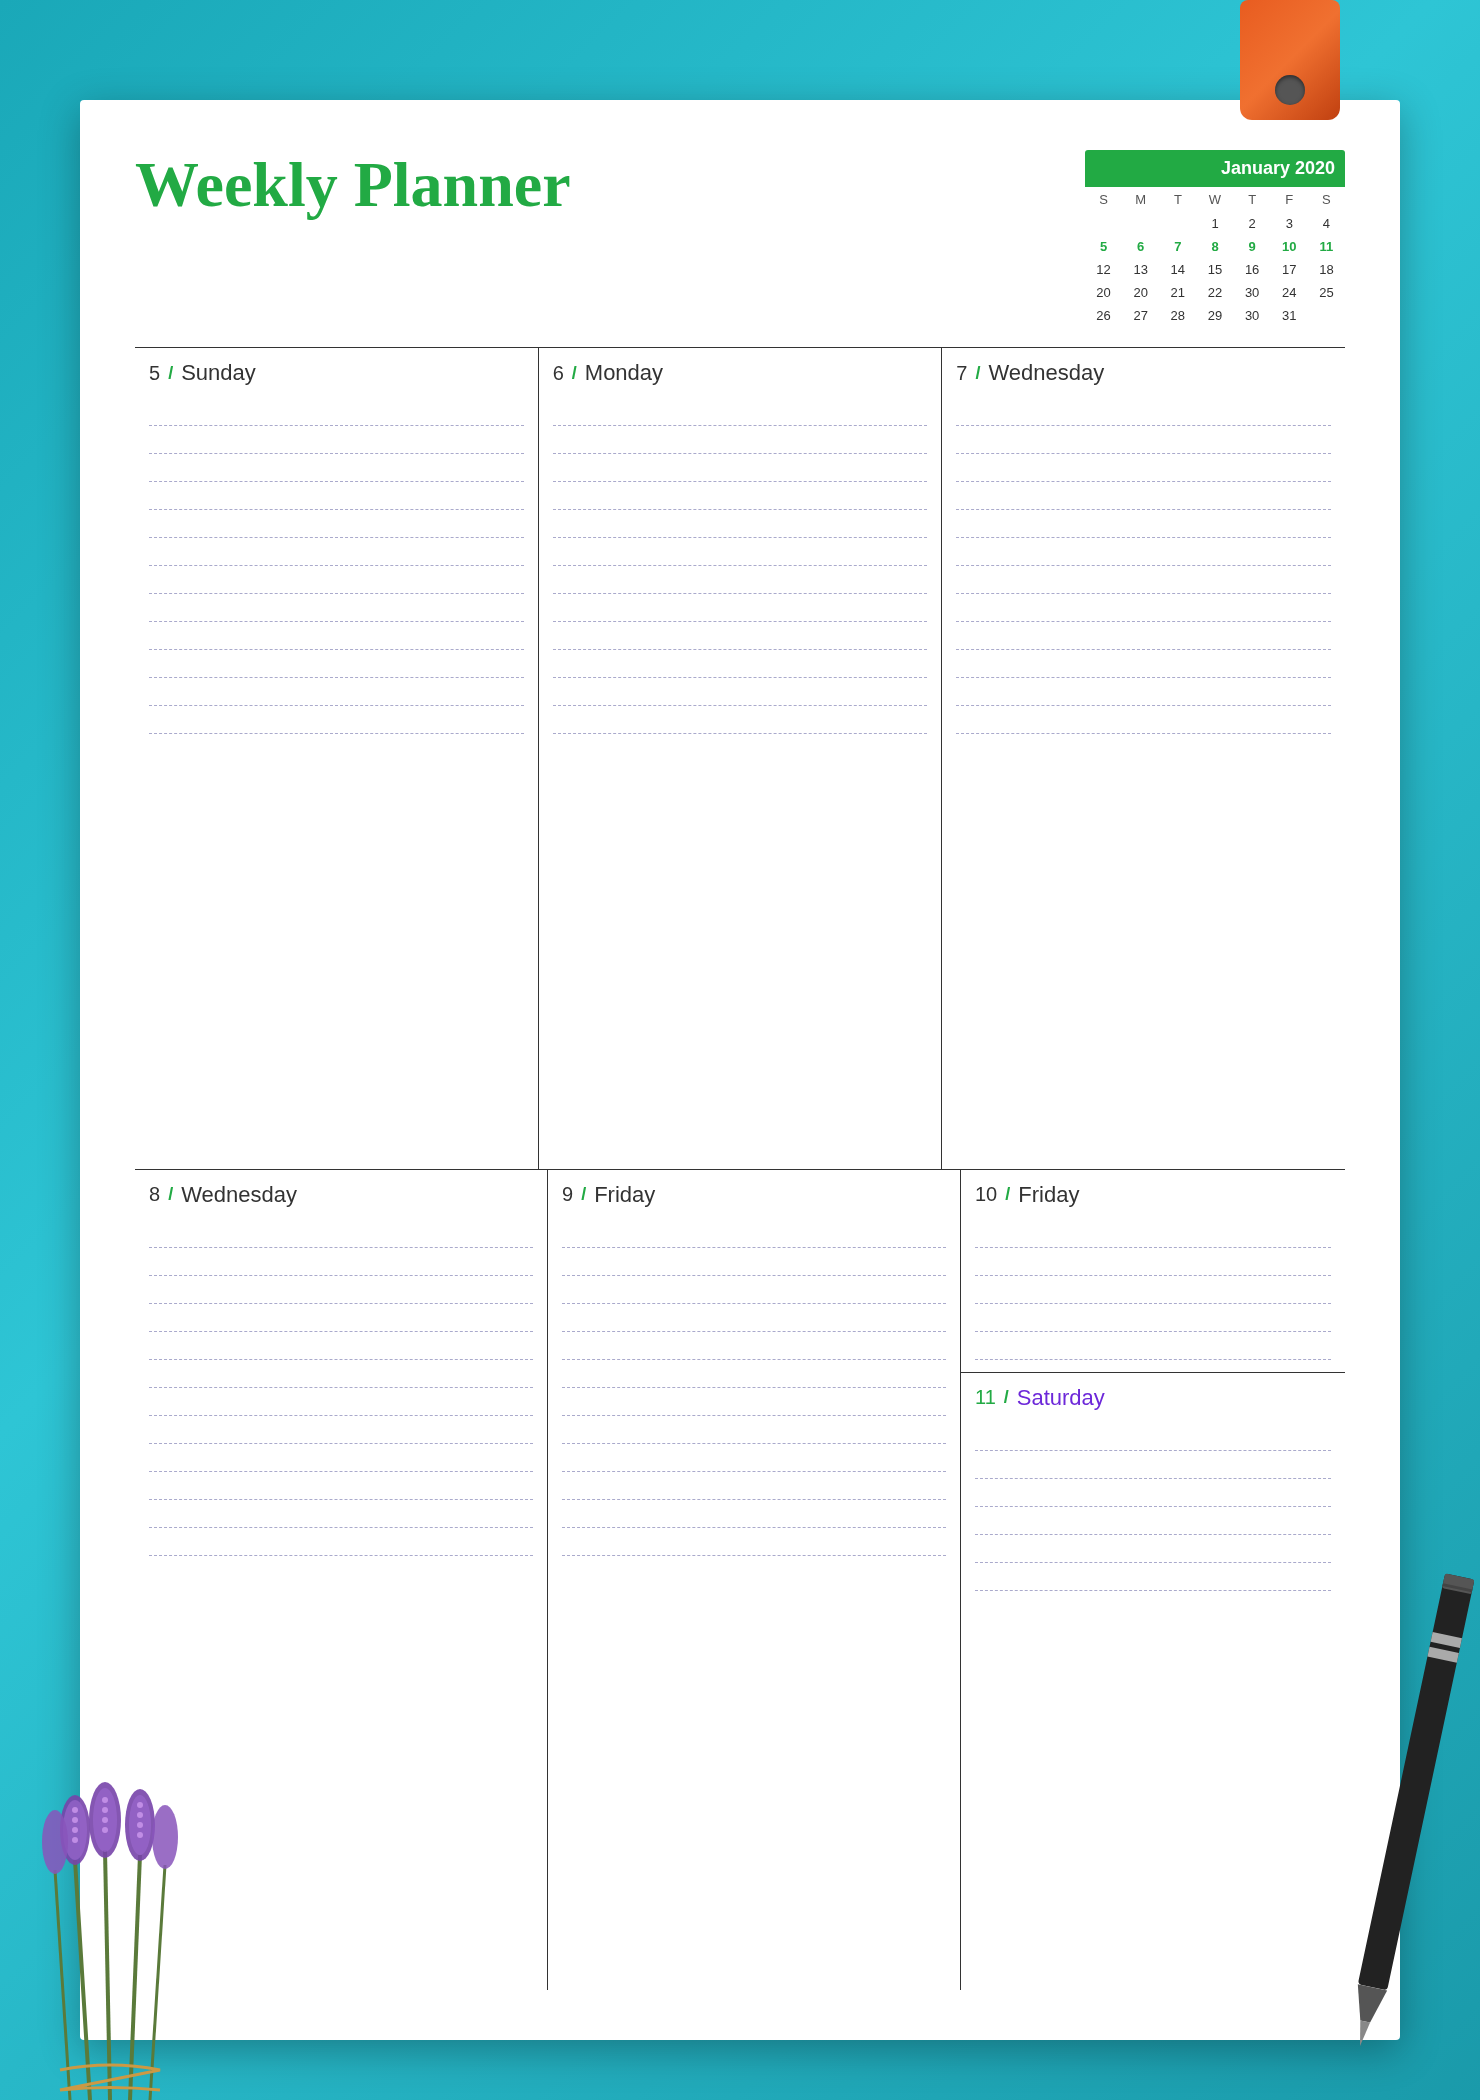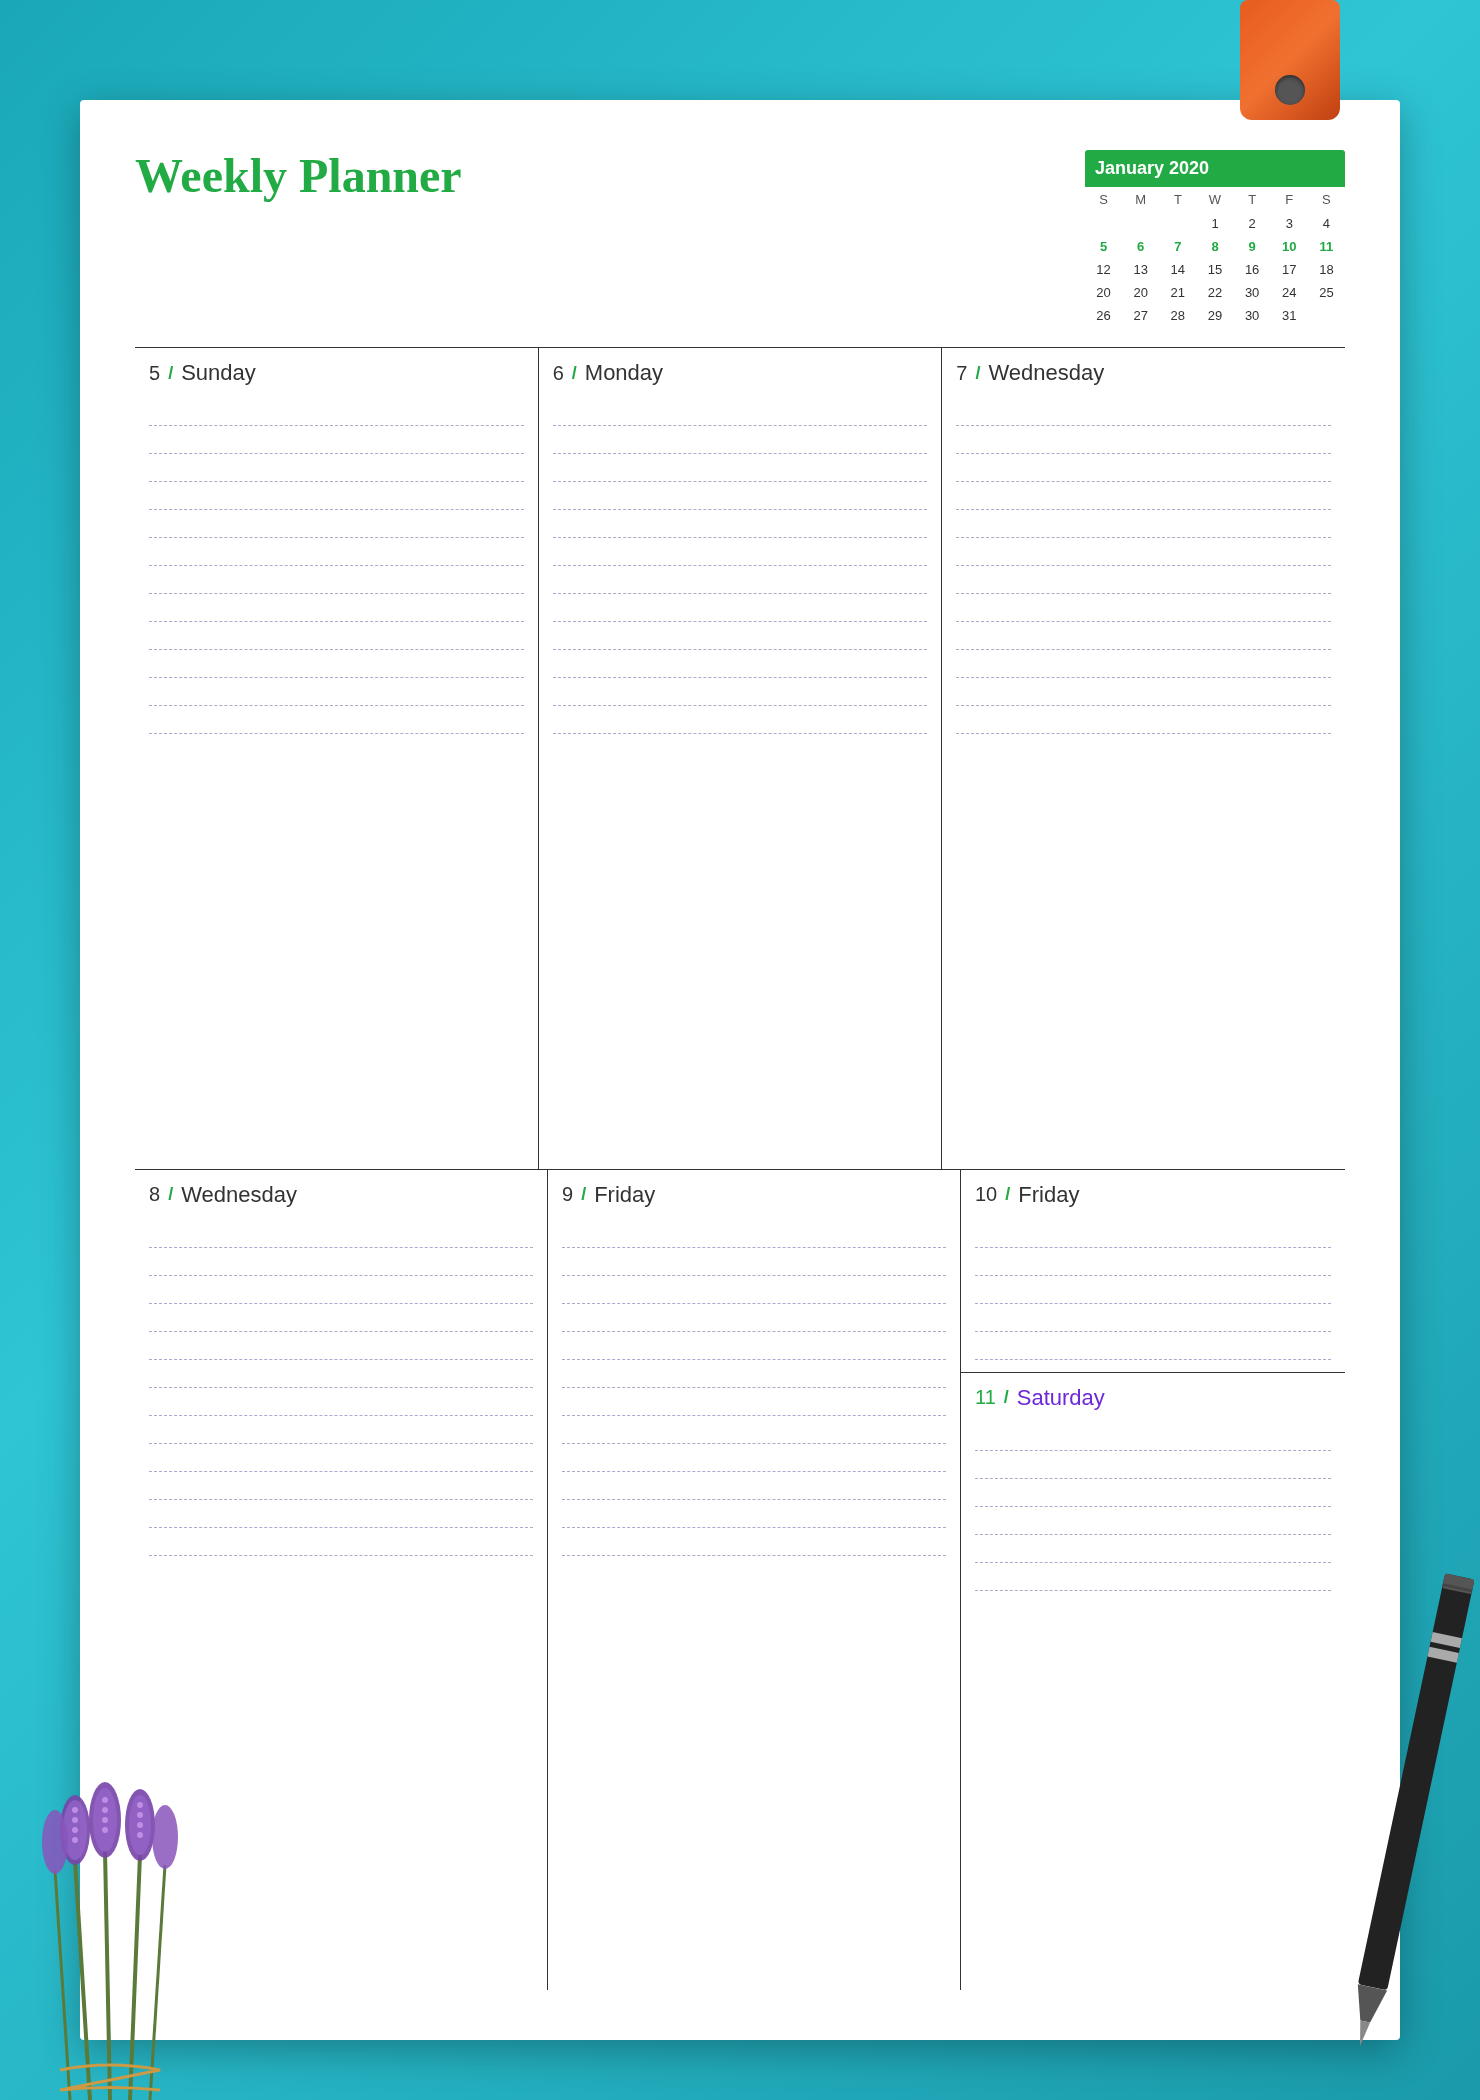--- a/index.html
+++ b/index.html
@@ -75,21 +75,21 @@
       justify-content: space-between;
       align-items: flex-start;
       margin-bottom: 20px;
     }
 
     .title-section {
       flex: 1;
     }
 
     .main-title {
-      font-size: 48px;
+      font-size: 64px;
       font-weight: bold;
       color: #22aa44;
       line-height: 1.1;
       font-family: 'Georgia', serif;
     }
 
     .important-label {
       font-size: 22px;
       font-weight: bold;
       color: #222;
@@ -117,21 +117,21 @@
     
     .mini-calendar {
       width: 260px;
       flex-shrink: 0;
       margin-left: 30px;
     }
 
     .calendar-header {
       background: #22aa44;
       color: white;
-      text-align: left;
+      text-align: right;
       padding: 8px 10px;
       font-size: 18px;
       font-weight: bold;
       border-radius: 3px 3px 0 0;
     }
 
     .calendar-grid {
       width: 100%;
       border-collapse: collapse;
     }

